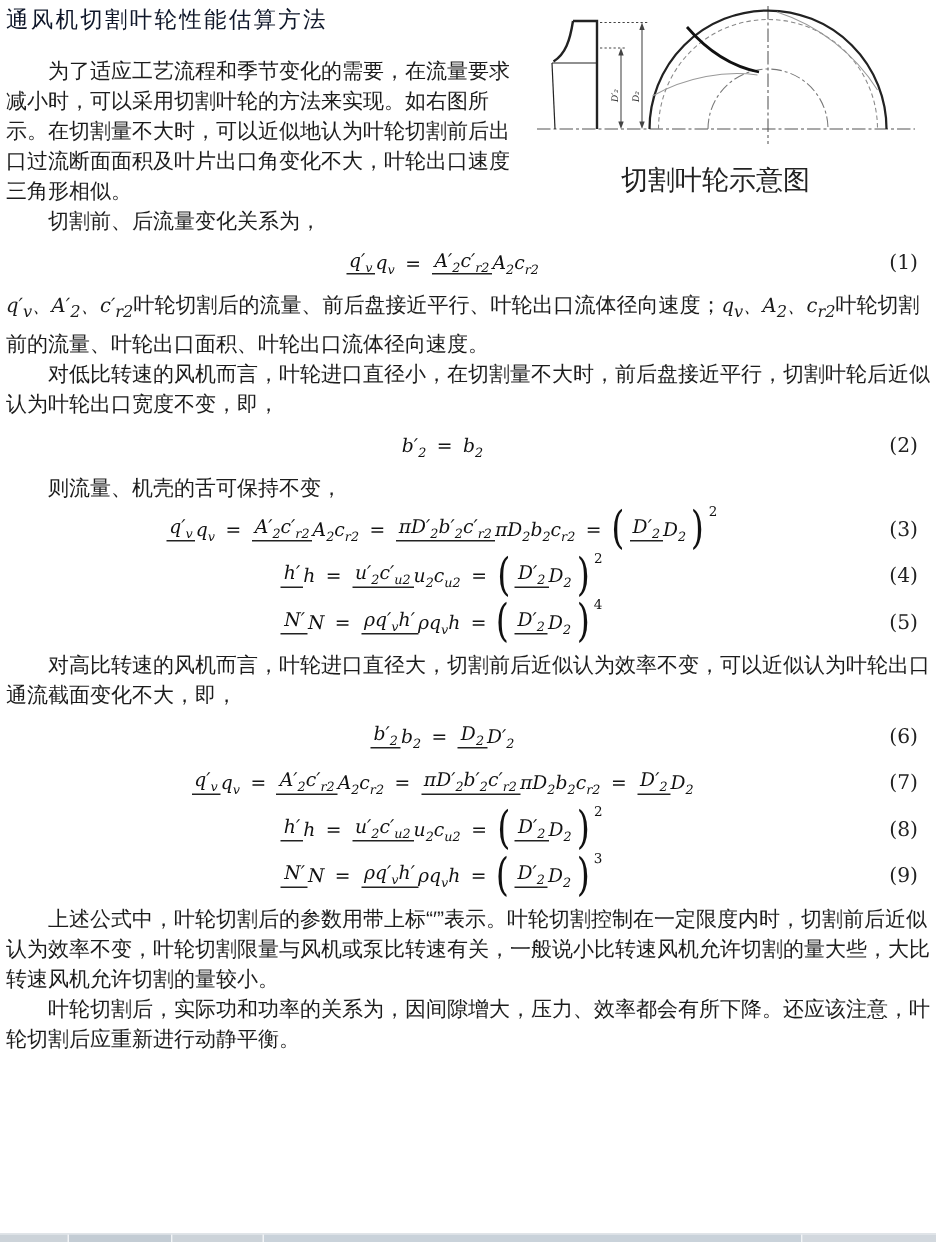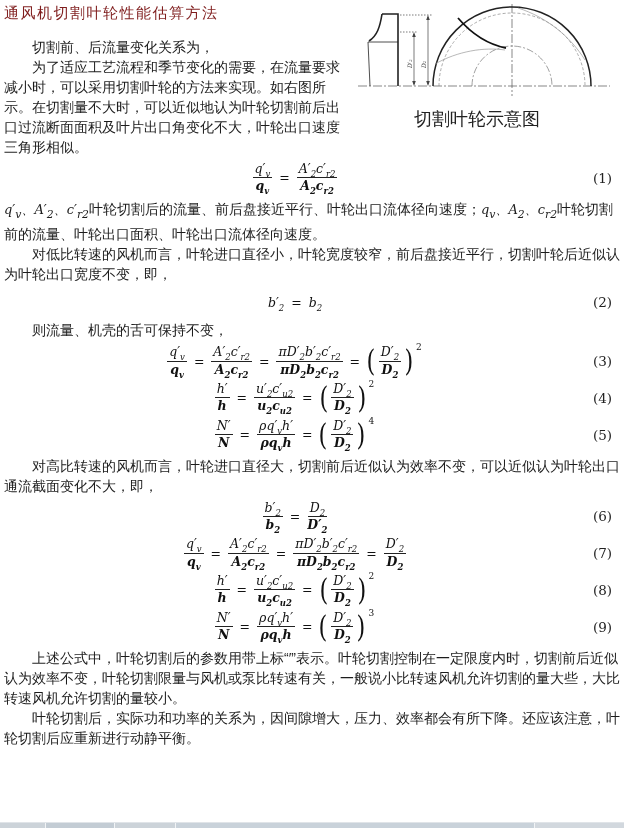--- a/index.html
+++ b/index.html
@@ -3,21 +3,21 @@
 <meta charset="utf-8">
 <style>
   html,body{margin:0;padding:0;}
   body{
     width:624px;height:828px;overflow:hidden;position:relative;
     background:#ffffff;color:#1c1c1c;
     font-family:"Liberation Sans",sans-serif;
   }
   .page{padding:2px 4px 0 4px;}
   .page-title{
-    font-size:15px;font-weight:normal;color:#7f1d1d;
+    font-size:15px;font-weight:normal;color:#0f172a;
     letter-spacing:1.5px;margin:2px 0 14px 0;
   }
   p{font-size:14px;line-height:20px;margin:0;}
   .indent{text-indent:28px;}
   
   .figure{float:right;width:262px;margin:0 0 2px 8px;}
   .figure-caption{
     font-size:18px;color:#222;text-align:center;
     padding-right:24px;margin-top:1px;
   }
@@ -29,25 +29,25 @@
   .eq-num{
     position:absolute;right:8px;top:50%;transform:translateY(-50%);
     font-family:"DejaVu Serif","Liberation Serif",serif;font-size:13.5px;color:#222;
   }
   .formula{
     font-family:"DejaVu Serif","Liberation Serif",serif;
     font-size:12.5px;color:#111;display:inline-flex;align-items:center;
   }
   .formula sub{font-size:8.5px;line-height:0;}
   .frac{
-    display:inline-flex;flex-direction:column;align-items:center;
+    display:inline-flex;flex-direction:row;align-items:center;
     margin:0 2px;font-style:italic;line-height:1.15;text-align:center;
   }
   .fnum{border-bottom:1px solid #222;padding:0 2px 1px 2px;}
-  .fden{padding-top:1px;font-weight:bold;}
+  .fden{padding-top:1px;}
   .fop{margin:0 5px;font-style:normal;}
   .fvar{font-style:italic;margin:0 2px;}
   .pfrac{display:inline-flex;align-items:center;position:relative;margin-right:10px;}
   .bigp{
     font-size:30px;font-style:normal;font-weight:300;line-height:0.85;
     transform:scaleX(0.75);
   }
   .pexp{
     position:absolute;right:-7px;top:-3px;
     font-size:9px;font-style:normal;
@@ -108,40 +108,40 @@
         <path d="M100,16 C112,30 128,42 148,46" stroke="#111" stroke-width="1.8"></path>
         <path d="M77,62 C100,49 126,45 147,48" stroke="#999" stroke-width="0.7"></path>
         <path d="M160,6 C188,15 212,34 227,58" stroke="#999" stroke-width="0.7"></path>
       </g>
     </svg>
     <div class="figure-caption">切割叶轮示意图</div>
   </div>
 
   <h1 class="page-title">通风机切割叶轮性能估算方法</h1>
 
+  <p class="indent">为了适应工艺流程和季节变化的需要，在流量要求减小时，可以采用切割叶轮的方法来实现。如右图所示。在切割量不大时，可以近似地认为叶轮切割前后出口过流断面面积及叶片出口角变化不大，叶轮出口速度三角形相似。</p>
   <p class="indent">切割前、后流量变化关系为，</p>
-  <p class="indent">为了适应工艺流程和季节变化的需要，在流量要求减小时，可以采用切割叶轮的方法来实现。如右图所示。在切割量不大时，可以近似地认为叶轮切割前后出口过流断面面积及叶片出口角变化不大，叶轮出口速度三角形相似。</p>
 
   <div class="formula-row">
     <span class="formula">
         <span class="frac">
           <span class="fnum">q′<sub>v</sub></span>
           <span class="fden">q<sub>v</sub></span>
         </span>
         <span class="fop">=</span>
         <span class="frac">
           <span class="fnum">A′<sub>2</sub>c′<sub>r2</sub></span>
           <span class="fden">A<sub>2</sub>c<sub>r2</sub></span>
         </span>
       </span>
     <span class="eq-num">(1)</span>
   </div>
 
   <p><span class="inline-math">q′<sub>v</sub>、A′<sub>2</sub>、c′<sub>r2</sub></span><span>叶轮切割后的流量、前后盘接近平行、叶轮出口流体径向速度；</span><span class="inline-math">q<sub>v</sub>、A<sub>2</sub>、c<sub>r2</sub></span><span>叶轮切割前的流量、叶轮出口面积、叶轮出口流体径向速度。</span></p>
-  <p class="indent">对低比转速的风机而言，叶轮进口直径小，叶轮宽度较窄，前后盘接近平行，切割叶轮后近似认为叶轮出口宽度不变，即，</p>
+  <p class="indent">对低比转速的风机而言，叶轮进口直径小，在切割量不大时，前后盘接近平行，切割叶轮后近似认为叶轮出口宽度不变，即，</p>
 
   <div class="formula-row">
     <span class="formula">
         <span class="fvar">b′<sub>2</sub></span>
         <span class="fop">=</span>
         <span class="fvar">b<sub>2</sub></span>
       </span>
     <span class="eq-num">(2)</span>
   </div>
 

